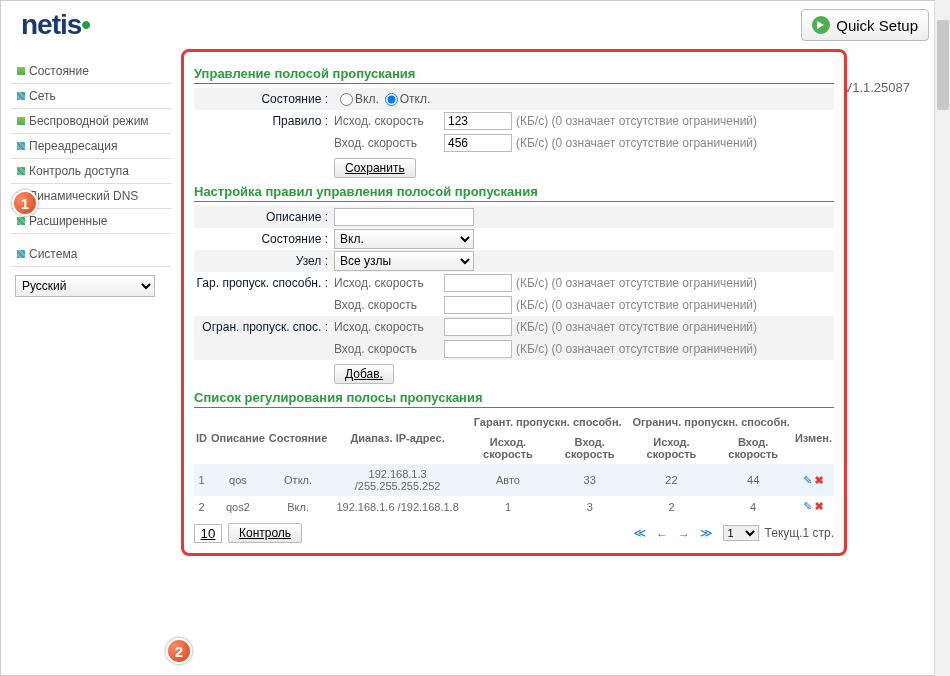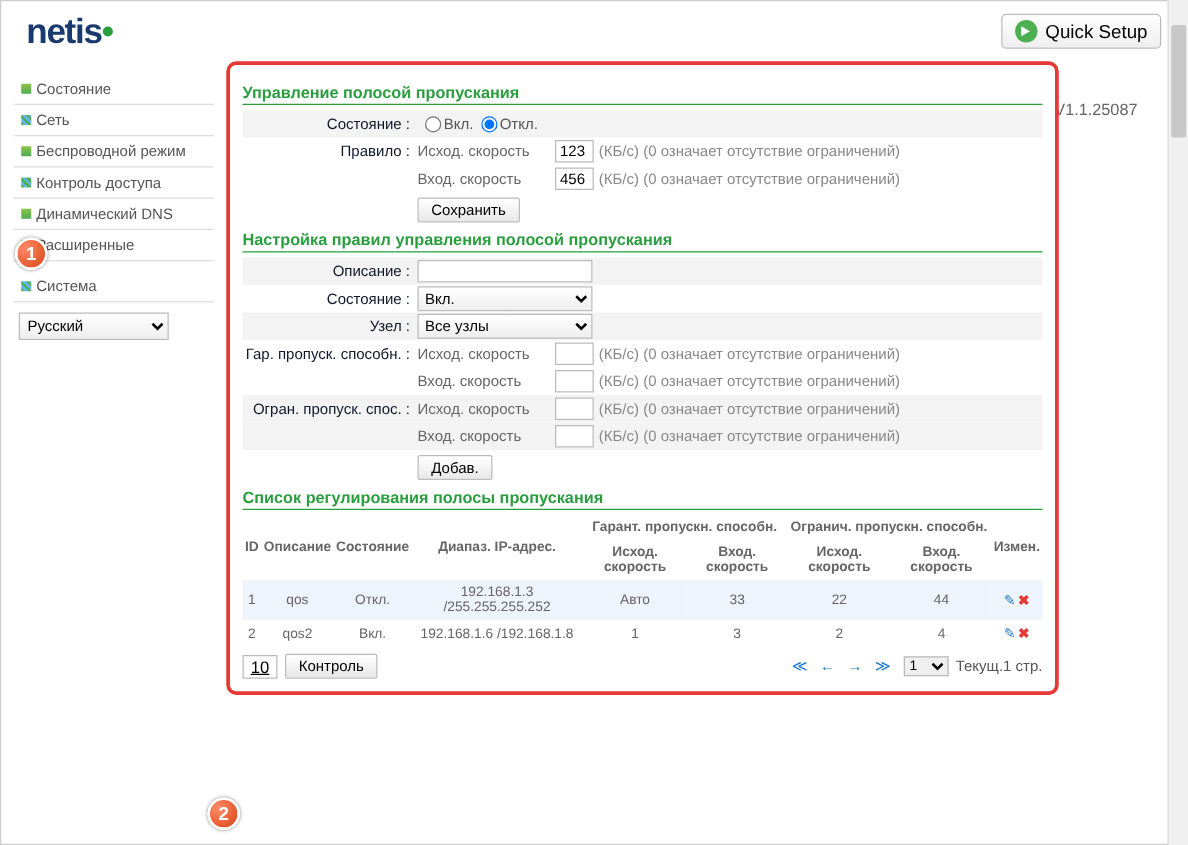--- a/index.html
+++ b/index.html
@@ -1,43 +1,43 @@
 <!DOCTYPE html>
 <html><head>
 <meta charset="utf-8">
 <style>
 * { box-sizing: border-box; margin: 0; padding: 0; }
 body { font-family: Arial, sans-serif; font-size: 12px; color: #555; background: #fff; width: 950px; height: 676px; overflow: hidden; position: relative; }
 .page { display: flex; flex-direction: column; height: 100%; border: 1px solid #ccc; }
-.header { display: flex; justify-content: space-between; align-items: center; padding: 8px 20px; }
+.header { display: flex; justify-content: space-between; padding: 8px 20px; }
 .logo { font-size: 28px; font-weight: bold; color: #1a3a6e; letter-spacing: -1px; }
 .logo .dot { color: #2a9d3f; }
 .quick-setup { display: flex; align-items: center; gap: 6px; border: 1px solid #bbb; border-radius: 4px; padding: 4px 10px; font-size: 15px; background: linear-gradient(#fff,#eee); cursor: pointer; }
 .qs-icon { width: 18px; height: 18px; background: #4caf50; border-radius: 50%; position: relative; }
 .qs-icon::after { content: ""; position: absolute; left: 5px; top: 5px; width: 0; height: 0; border-left: 7px solid #fff; border-top: 4px solid transparent; border-bottom: 4px solid transparent; }
 .version { position: absolute; right: 40px; top: 80px; font-size: 13px; color: #666; }
 .body-row { display: flex; flex: 1; }
 .sidebar { width: 170px; padding: 10px 0 0 10px; }
 .nav-item { padding: 5px 6px; font-size: 12px; color: #555; border-bottom: 1px solid #ddd; cursor: pointer; display: flex; align-items: center; gap: 4px; }
 .nav-item .bullet { width: 8px; height: 8px; display: inline-block; }
 .bullet.g { background: linear-gradient(#8bc34a,#4caf50); }
 .bullet.m { background: repeating-linear-gradient(45deg,#4caf50,#4caf50 2px,#64b5f6 2px,#64b5f6 4px); }
 .nav-item.active { border: 2px solid #e53935; border-radius: 6px; font-weight: bold; position: relative; }
 .nav-spacer { height: 8px; }
-.lang-select { width: 120px; margin: 8px 0 0 4px; font-size: 12px; background: linear-gradient(#fff,#eee); border: 1px solid #bbb; padding: 2px; }
+.lang-select { width: 140px; margin: 8px 0 0 4px; font-size: 12px; background: linear-gradient(#fff,#eee); border: 1px solid #bbb; padding: 2px; }
 .main { flex: 1; padding: 0 102px 0 10px; position: relative; }
 .content-box { border: 3px solid #e53935; border-radius: 8px; padding: 8px 10px 10px 10px; background: #fff; }
 .section-title { color: #2a9d3f; font-weight: bold; font-size: 13px; border-bottom: 1px solid #2a9d3f; padding-bottom: 2px; margin: 6px 0 4px 0; }
 .form-row { display: flex; align-items: center; min-height: 22px; font-size: 12px; }
 .form-label { width: 140px; text-align: right; padding-right: 6px; color: #0f172a; }
 .sub-label { width: 110px; text-align: left; color: #666; }
-.txt-input { width: 31px; border: 1px solid #bbb; padding: 1px 3px; font-size: 12px; background: #fff; }
+.txt-input { width: 68px; border: 1px solid #bbb; padding: 1px 3px; font-size: 12px; background: #fff; }
 .sel { width: 140px; border: 1px solid #bbb; font-size: 12px; background: linear-gradient(#fff,#eee); padding: 1px; }
 .hint { color: #888; margin-left: 4px; }
-.btn { border: 1px solid #bbb; background: linear-gradient(#fff,#e8e8e8); padding: 2px 10px; font-size: 12px; cursor: pointer; border-radius: 2px; }
+.btn { border: 1px solid #bbb; background: linear-gradient(#fff,#e8e8e8); padding: 2px 10px; font-size: 12px; cursor: pointer; border-radius: 2px; text-decoration: underline; }
 .btn-row { padding-left: 140px; margin: 4px 0; }
 .stripe { background: #f3f3f3; }
 .radio { margin: 0 2px 0 6px; }
 table.grid { width: 100%; border-collapse: collapse; font-size: 11px; color: #666; margin-top: 4px; }
 table.grid th, table.grid td { padding: 4px 2px; text-align: center; }
 table.grid thead th { font-weight: bold; }
 table.grid tbody tr.alt { background: #eef4fb; }
 .edit-icon { color: #1976d2; cursor: pointer; margin-right: 2px; }
 .del-icon { color: #e53935; cursor: pointer; font-weight: bold; }
 .pager { display: flex; align-items: center; gap: 6px; font-size: 12px; margin-top: 6px; flex-wrap: wrap; }
@@ -72,20 +72,24 @@
       <div class="nav-item">
           <span class="bullet m"></span>
           <span>Сеть</span>
         </div>
       <div class="nav-item">
           <span class="bullet g"></span>
           <span>Беспроводной режим</span>
         </div>
       <div class="nav-item">
           <span class="bullet m"></span>
+          <span>Переадресация</span>
+        </div>
+      <div class="nav-item">
+          <span class="bullet m"></span>
           <span>Контроль доступа</span>
         </div>
       <div class="nav-item">
           <span class="bullet g"></span>
           <span>Динамический DNS</span>
         </div>
       <div class="nav-item">
           <span class="bullet m"></span>
           <span>Расширенные</span>
         </div>

